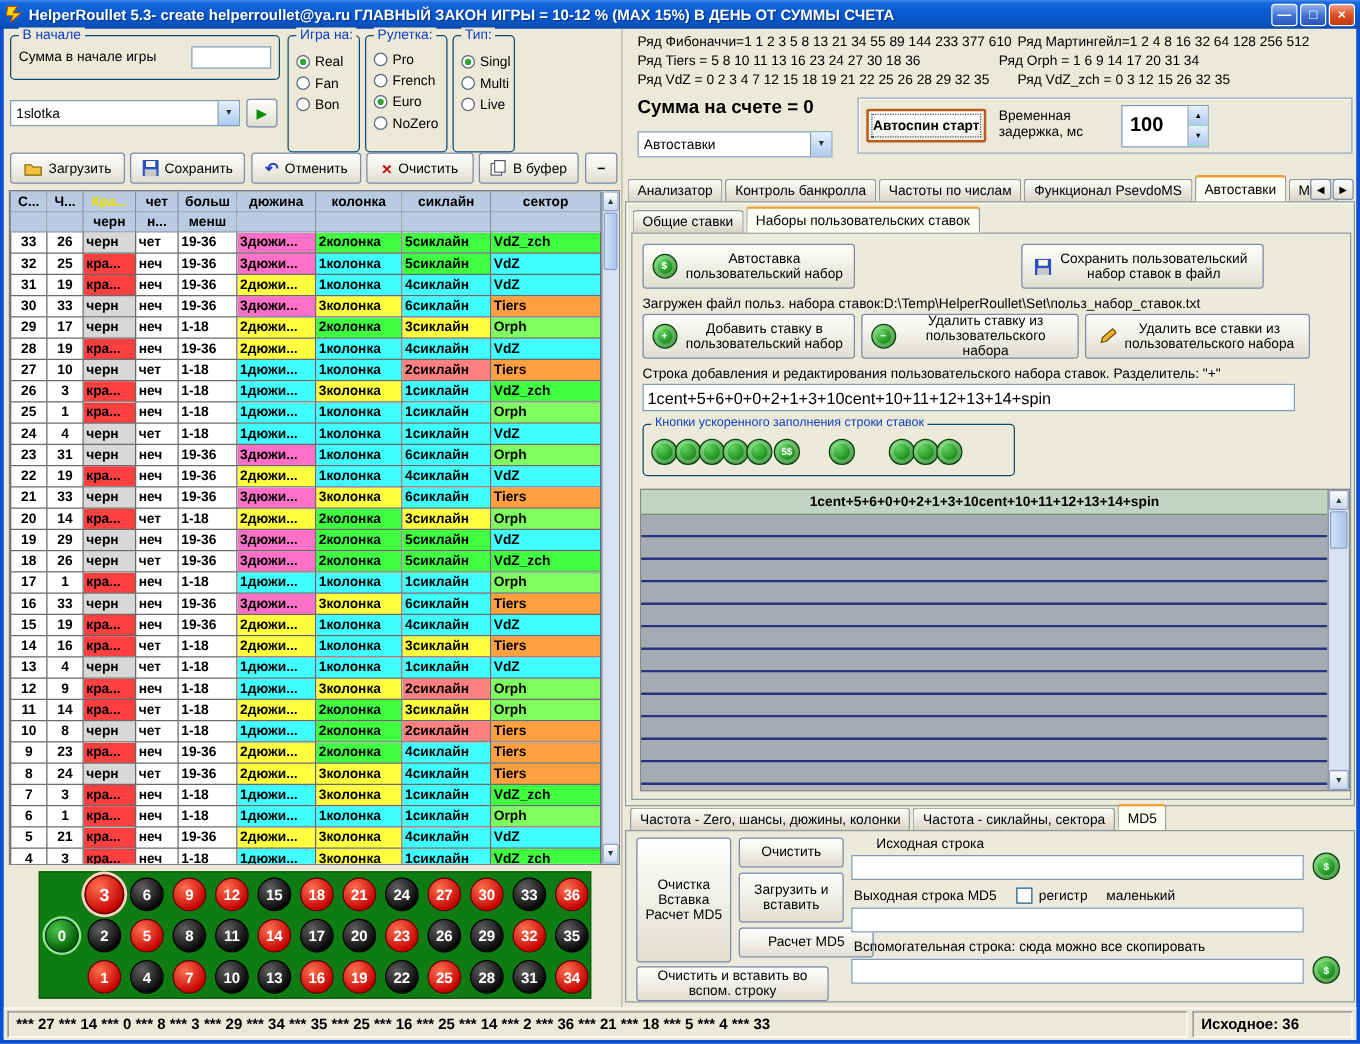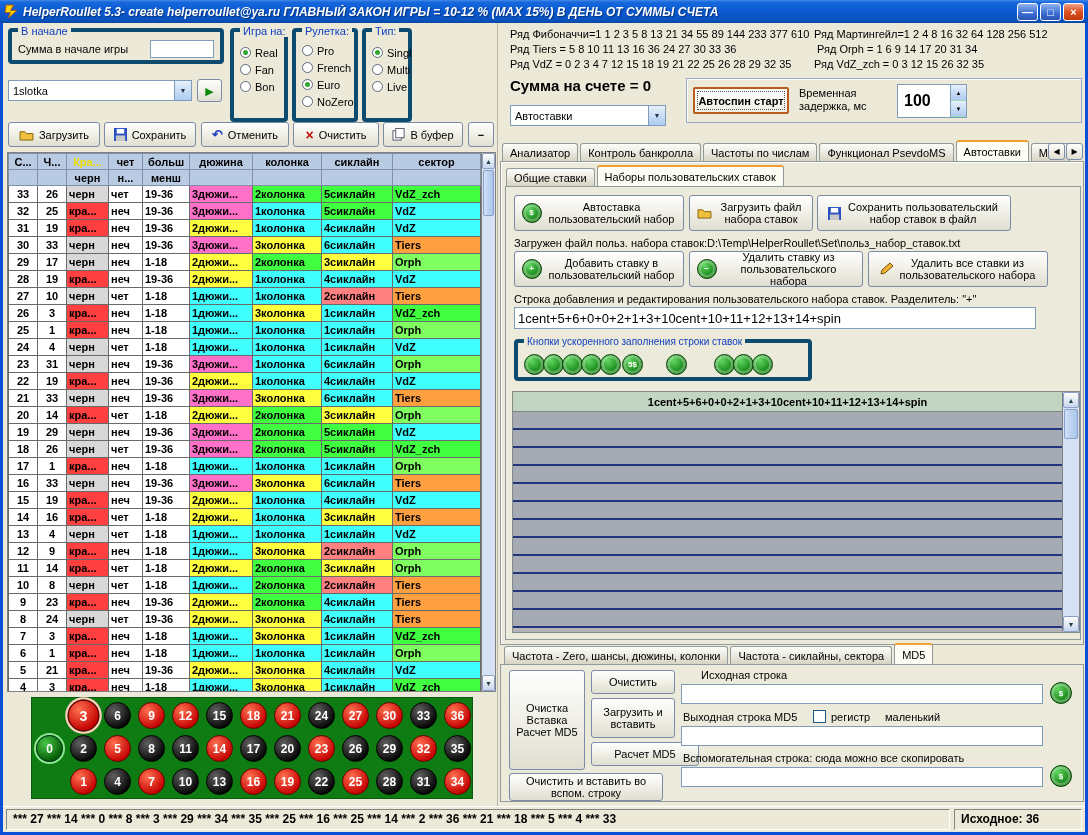--- a/index.html
+++ b/index.html
@@ -3,31 +3,31 @@
 <meta charset="utf-8">
 <style>
   * { margin:0; padding:0; box-sizing:border-box; }
   html,body { width:1088px; height:835px; overflow:hidden; }
   body { font-family:"Liberation Sans", sans-serif; font-size:11px; background:#808080; position:relative; }
   .window { position:absolute; inset:0; background:#0a4fd6; }
   
   .titlebar { position:absolute; left:0; right:0; top:0; height:23px;
     background:linear-gradient(180deg,#438ae8 0%,#1767dd 10%,#0a5ad2 45%,#0a53c0 85%,#0a47a4 100%);
     display:flex; align-items:center; padding:0 4px; color:#fff; gap:4px; }
-  .title-text { font-weight:bold; font-size:12px; text-shadow:1px 1px 1px #00317c; white-space:nowrap; overflow:hidden; flex:1;font-style:italic; }
+  .title-text { font-weight:bold; font-size:12px; text-shadow:1px 1px 1px #00317c; white-space:nowrap; overflow:hidden; flex:1; }
   .win-buttons { display:flex; gap:2px; }
   .winbtn { width:21px; height:18px; border:1px solid #fff; border-radius:3px; display:flex; align-items:center; justify-content:center;
     font-size:11px; font-weight:bold; color:#fff; background:linear-gradient(180deg,#8fb2ee,#3a6cd0 60%,#2a55b4); }
   .winbtn.close { background:linear-gradient(180deg,#f0a088,#dd4f1e 50%,#c03a10); }
   
   .body-area { position:absolute; left:3px; right:3px; top:23px; bottom:3px; background:#ece9d8; }
   .left-pane  { position:absolute; left:0; top:0; width:494px; bottom:26px; }
   .right-pane { position:absolute; left:494px; right:0; top:0; bottom:26px; border-left:1px solid #b8b4a4; }
   
-  .group { position:absolute; border:4px solid #0c4a6e; border-radius:4px; }
+  .group { position:absolute; border:1px solid #0c4a6e; border-radius:4px; }
   .group-title { position:absolute; top:-7px; left:6px; background:#ece9d8; padding:0 3px; color:#1040c0; font-size:11px; white-space:nowrap; }
   .tbox { background:#fff; border:1px solid #7f9db9; font-family:"Liberation Sans",sans-serif; font-size:11px; padding:0 3px; }
   .btn { background:linear-gradient(180deg,#fefefe,#f2f1e9 45%,#e0ded0); border:1px solid #7b8ba8; border-radius:3px;
     display:flex; align-items:center; justify-content:center; gap:5px; font-size:11px; color:#000; text-align:center; line-height:12px; position:absolute; }
   .radio-row { display:flex; align-items:center; gap:4px; height:17px; }
   .radio { width:11px; height:11px; border-radius:50%; border:1px solid #5a6a7a; background:#fff; position:relative; flex:none; }
   .radio.sel::after { content:""; position:absolute; inset:2px; border-radius:50%; background:#2ea82e; }
   .combo { display:flex; border:1px solid #7f9db9; background:#fff; align-items:center; position:absolute; }
   .combo .val { flex:1; padding:0 4px; overflow:hidden; white-space:nowrap; }
   .combo .drop { width:17px; align-self:stretch; background:linear-gradient(#e6f0fb,#aecbef); border-left:1px solid #7f9db9;
@@ -622,24 +622,24 @@
           <div class="num black" style="left: 276px; top: 70px;">22</div>
           <div class="num red" style="left: 310px; top: 70px;">25</div>
           <div class="num black" style="left: 344px; top: 70px;">28</div>
           <div class="num black" style="left: 378px; top: 70px;">31</div>
           <div class="num red" style="left: 412px; top: 70px;">34</div>
         </div>
     </div>
 
     <div class="right-pane">
       <span class="series-line" style="left:12px; top:5px;">Ряд Фибоначчи=1 1 2 3 5 8 13 21 34 55 89 144 233 377 610</span>
-      <span class="series-line" style="left:12px; top:20px;">Ряд Tiers = 5 8 10 11 13 16 36 24 27 30 33 36</span>
+      <span class="series-line" style="left:12px; top:20px;">Ряд Tiers = 5 8 10 11 13 16 23 24 27 30 18 36</span>
       <span class="series-line" style="left:12px; top:35px;">Ряд VdZ = 0 2 3 4 7 12 15 18 19 21 22 25 26 28 29 32 35</span>
       <span class="series-line" style="left:316px; top:5px;">Ряд Мартингейл=1 2 4 8 16 32 64 128 256 512</span>
-      <span class="series-line" style="left:319px; top:20px;text-align:center;">Ряд Orph = 1 6 9 14 17 20 31 34</span>
+      <span class="series-line" style="left:301px; top:20px;text-align:center;">Ряд Orph = 1 6 9 14 17 20 31 34</span>
       <span class="series-line" style="left:316px; top:35px;">Ряд VdZ_zch = 0 3 12 15 26 32 35</span>
 
       <span class="balance">Сумма на счете = 0</span>
       <div class="combo" style="left:12px; top:82px; width:156px; height:21px;">
         <span class="val">Автоставки</span>
         <span class="drop">▼</span>
       </div>
 
       <div class="autospin-panel">
         <div class="autospin-btn">Автоспин старт</div>
@@ -671,28 +671,20 @@
       <div class="content-panel">
         <div class="tabstrip" id="sub-tabs" style="left:5px; top:3px; height:21px;">
             <div class="tab">Общие ставки</div>
             <div class="tab active">Наборы пользовательских ставок</div>
           </div>
         <div class="sub-panel">
 
           <div class="btn" style="left:8px; top:8px; width:170px; height:36px;">
             <span class="chip" style="width:20px; height:20px;">$</span>
             <span style="width:130px;">Автоставка пользовательский набор</span>
-          </div>
-          <div class="btn" style="left:183px; top:8px; width:124px; height:36px;">
-            <span style="display:flex;">
-                <svg width="15" height="12" viewBox="0 0 16 13">
-                  <path d="M1 3 h5 l2 2 h7 v7 H1z" fill="#f0c040" stroke="#806000"></path>
-                </svg>
-              </span>
-            <span style="width:88px;">Загрузить файл набора ставок</span>
           </div>
           <div class="btn" style="left:311px; top:8px; width:194px; height:36px;">
             <span style="display:flex;">
                 <svg width="13" height="13" viewBox="0 0 14 14">
                   <rect width="14" height="14" fill="#2a4fc0"></rect>
                   <rect x="3" y="1" width="8" height="5" fill="#fff"></rect>
                   <rect x="2" y="8" width="10" height="6" fill="#c8c8c8"></rect>
                 </svg>
               </span>
             <span style="width:155px;">Сохранить пользовательский набор ставок в файл</span>

